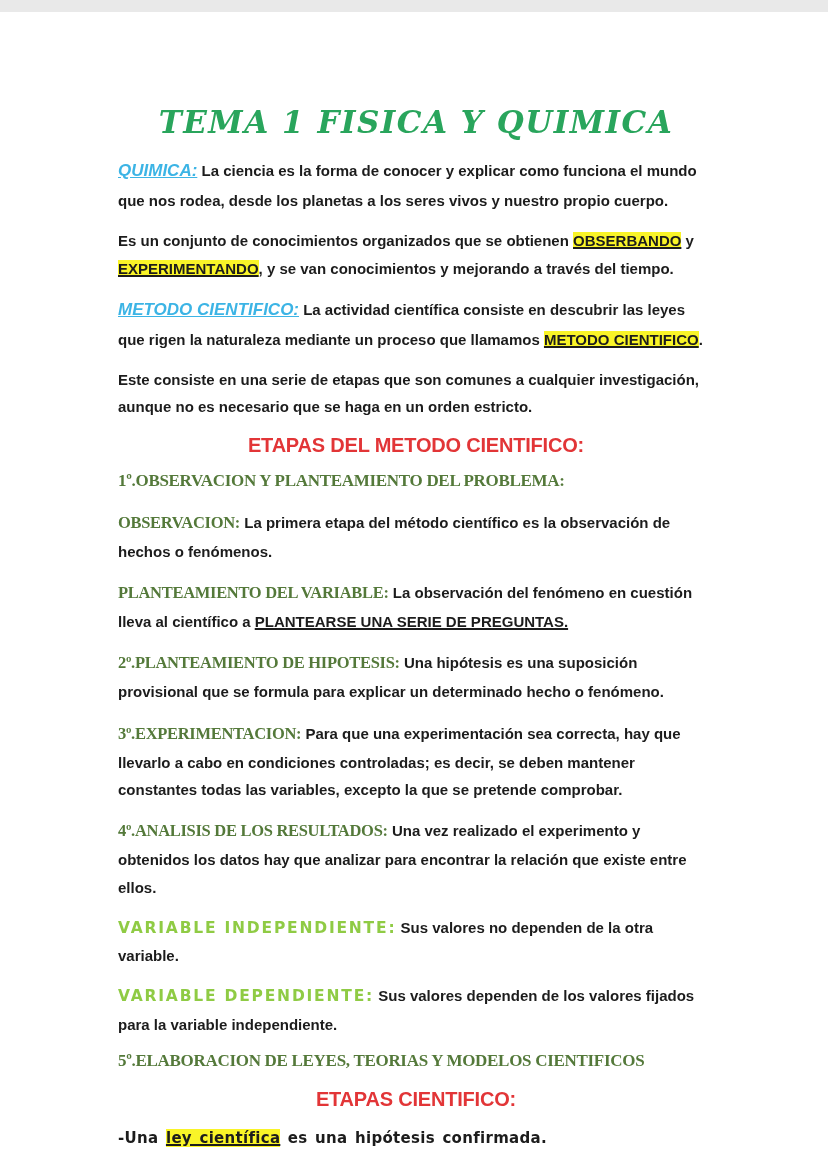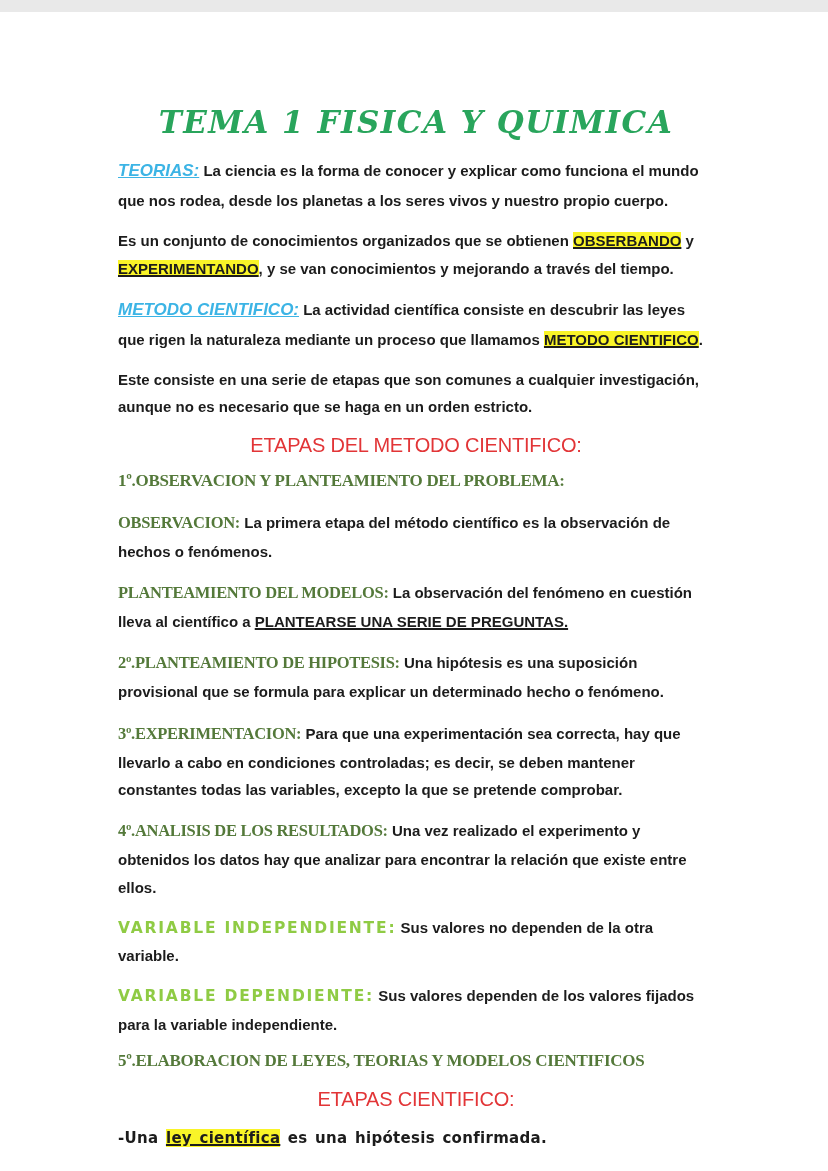--- a/index.html
+++ b/index.html
@@ -31,21 +31,21 @@
     text-decoration:underline;font-size:17px;
   }
   .hl{
     background:var(--highlight_yellow);
     text-decoration:underline;
     text-decoration-thickness:1.5px;
   }
   .u{text-decoration:underline;text-decoration-thickness:1.5px;text-align:center;}
   .h-red{
     margin:2px 0 14px;color:var(--red);text-align:center;
-    font-size:20px;font-weight:400;letter-spacing:-0.2px;
+    font-size:20px;font-weight:700;letter-spacing:-0.2px;
   }
   .h-green{
     margin:0 0 17px;color:var(--stage_green);
     font-family:"Liberation Serif",serif;font-weight:700;
     font-size:17px;letter-spacing:-0.3px;
   }
   .term-green{
     color:var(--stage_green);
     font-family:"Liberation Serif",serif;font-weight:700;
     font-size:16.5px;letter-spacing:-0.3px;
@@ -62,35 +62,35 @@
 </style>
 </head>
 <body>
 
 <div class="page">
   <div class="content">
 
     <h1 class="title">TEMA 1 FISICA Y QUIMICA</h1>
 
 
-    <p class="body"><span class="term-blue">TEORIAS:</span><span> La ciencia es la forma de conocer y explicar como funciona el mundo que nos rodea, desde los planetas a los seres vivos y nuestro propio cuerpo.</span></p>
+    <p class="body"><span class="term-blue">QUIMICA:</span><span> La ciencia es la forma de conocer y explicar como funciona el mundo que nos rodea, desde los planetas a los seres vivos y nuestro propio cuerpo.</span></p>
 
     <p class="body"><span>Es un conjunto de conocimientos organizados que se obtienen </span><span class="hl">OBSERBANDO</span><span> y </span><span class="hl">EXPERIMENTANDO</span><span>, y se van conocimientos y mejorando a través del tiempo.</span></p>
 
     <p class="body"><span class="term-blue">METODO CIENTIFICO:</span><span> La actividad científica consiste en descubrir las leyes que rigen la naturaleza mediante un proceso que llamamos </span><span class="hl">METODO CIENTIFICO</span><span>.</span></p>
 
     <p class="body">Este consiste en una serie de etapas que son comunes a cualquier investigación, aunque no es necesario que se haga en un orden estricto.</p>
 
     <h3 class="h-red">ETAPAS DEL METODO CIENTIFICO:</h3>
 
     <h4 class="h-green">1º.OBSERVACION Y PLANTEAMIENTO DEL PROBLEMA:</h4>
 
     <p class="body"><span class="term-green">OBSERVACION:</span><span> La primera etapa del método científico es la observación de hechos o fenómenos.</span></p>
 
-    <p class="body"><span class="term-green">PLANTEAMIENTO DEL MODELOS:</span><span> La observación del fenómeno en cuestión lleva al científico a </span><span class="u">PLANTEARSE UNA SERIE DE PREGUNTAS.</span></p>
+    <p class="body"><span class="term-green">PLANTEAMIENTO DEL VARIABLE:</span><span> La observación del fenómeno en cuestión lleva al científico a </span><span class="u">PLANTEARSE UNA SERIE DE PREGUNTAS.</span></p>
 
     <p class="body"><span class="term-green">2º.PLANTEAMIENTO DE HIPOTESIS:</span><span> Una hipótesis es una suposición provisional que se formula para explicar un determinado hecho o fenómeno.</span></p>
 
     <p class="body"><span class="term-green">3º.EXPERIMENTACION:</span><span> Para que una experimentación sea correcta, hay que llevarlo a cabo en condiciones controladas; es decir, se deben mantener constantes todas las variables, excepto la que se pretende comprobar.</span></p>
 
     <p class="body"><span class="term-green">4º.ANALISIS DE LOS RESULTADOS:</span><span> Una vez realizado el experimento y obtenidos los datos hay que analizar para encontrar la relación que existe entre ellos.</span></p>
 
     <p class="body"><span class="term-lgreen">VARIABLE INDEPENDIENTE:</span><span> Sus valores no dependen de la otra variable.</span></p>
 
     <p class="body"><span class="term-lgreen">VARIABLE DEPENDIENTE:</span><span> Sus valores dependen de los valores fijados para la variable independiente.</span></p>

